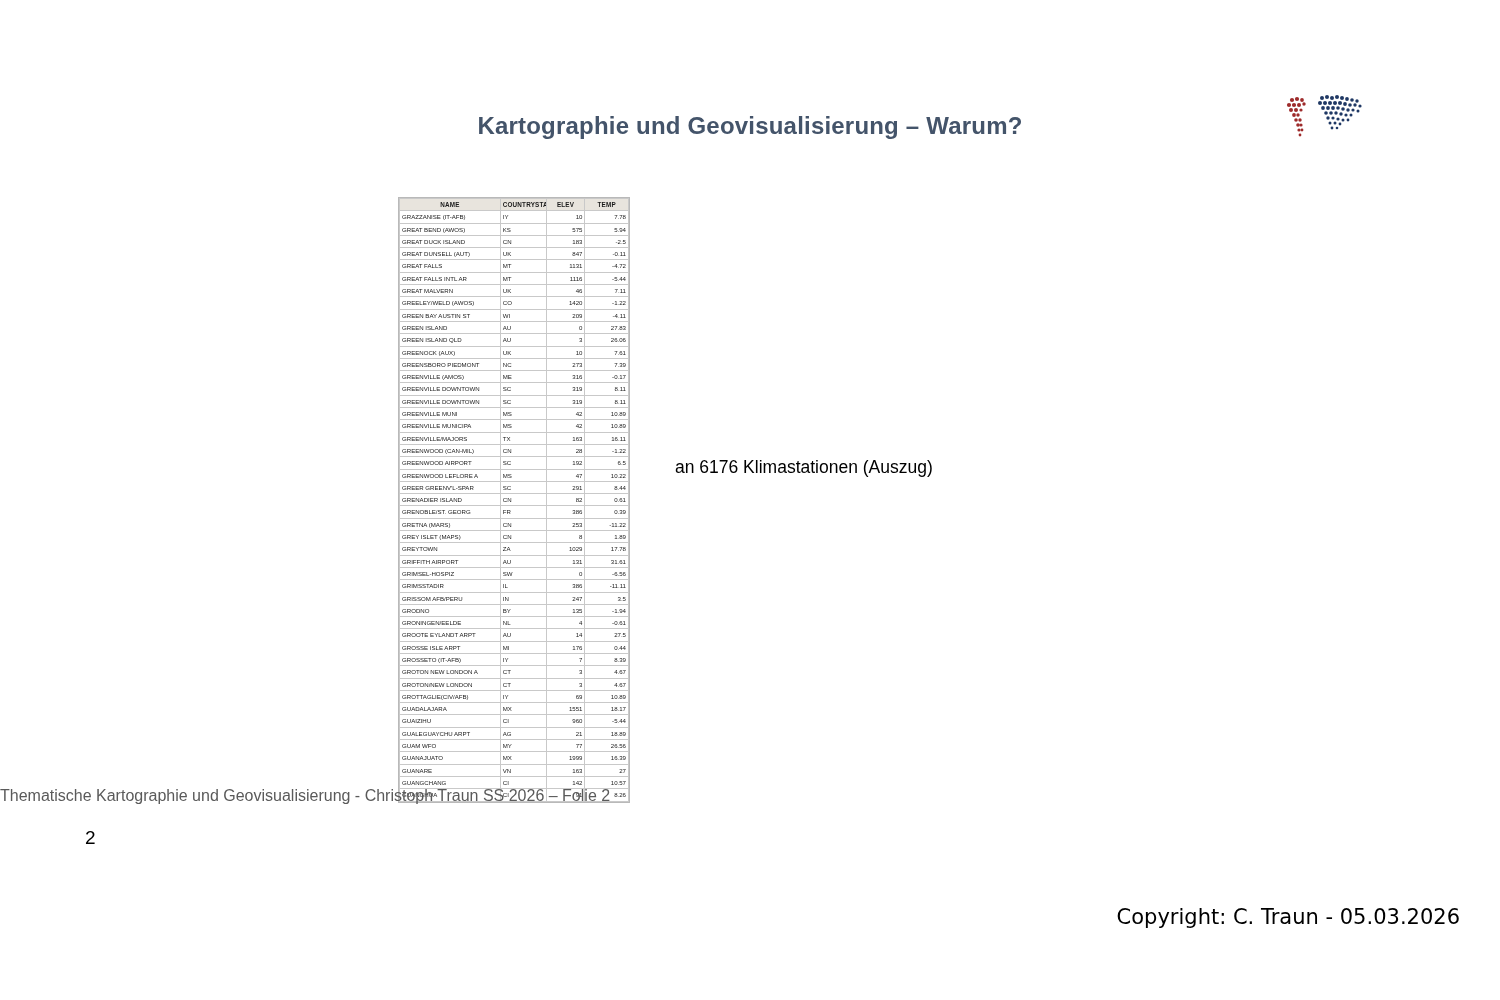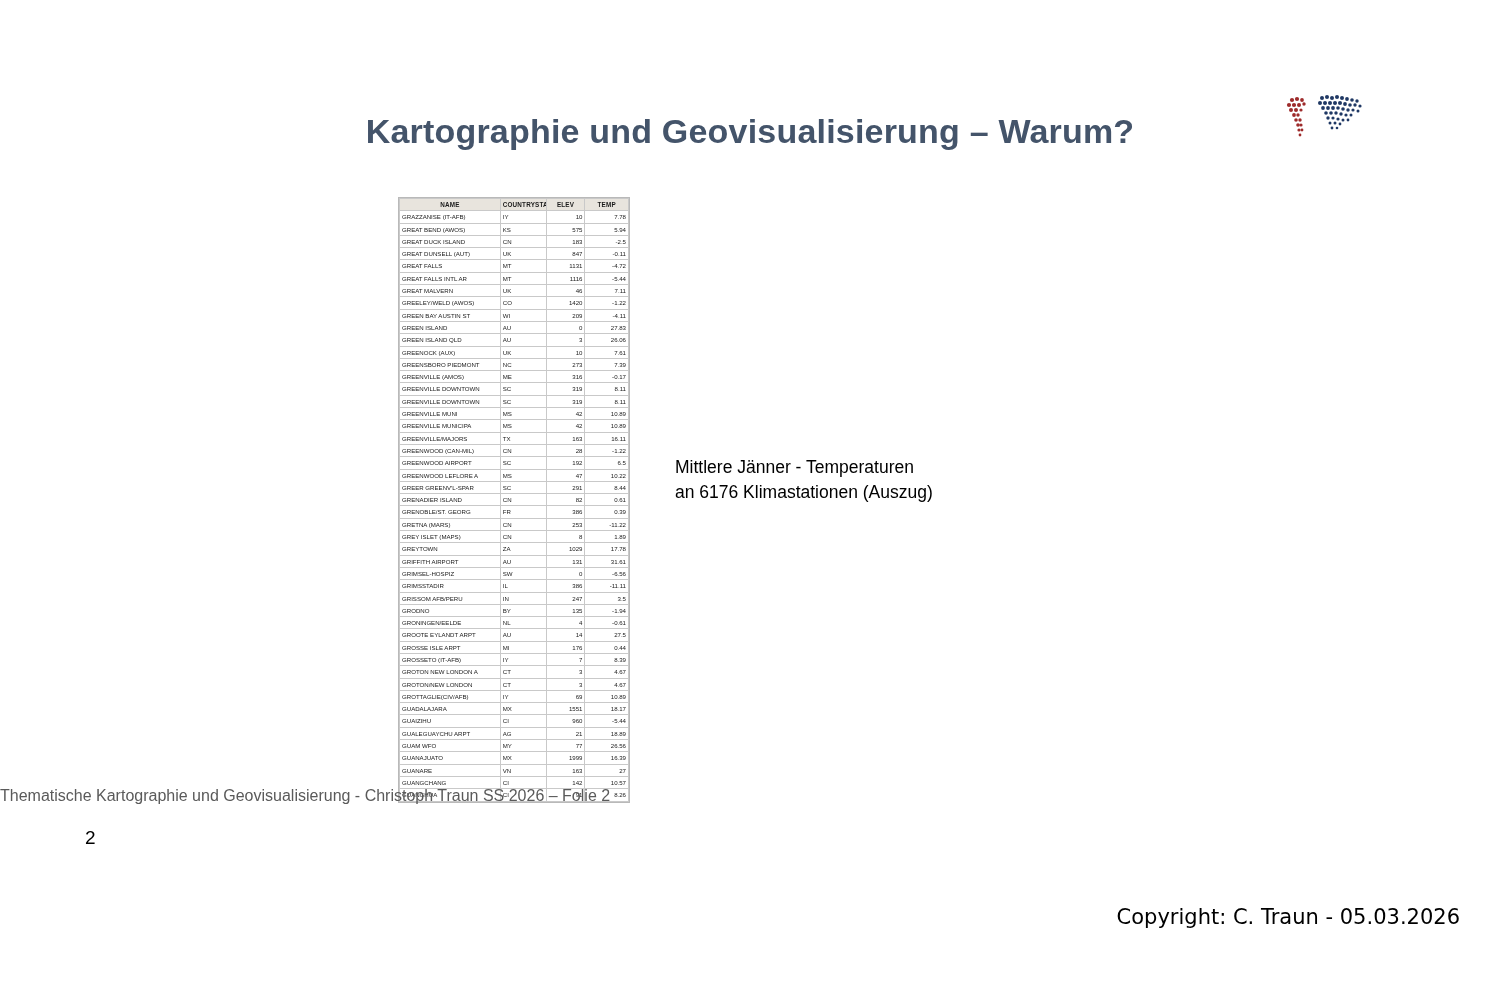--- a/index.html
+++ b/index.html
@@ -15,21 +15,21 @@
     overflow: hidden;
   }
 
   
   .slide-title {
     position: absolute;
     left: 0;
     top: 112px;
     width: 1500px;
     text-align: center;
-    font-size: 34px;
+    font-size: 24px;
     font-weight: bold;
     color: #44546a;
     letter-spacing: 0.2px;
   }
 
   
   .logo {
     position: absolute;
     right: 130px;
     top: 92px;
@@ -494,19 +494,18 @@
           <td class="name">GUANGHUA</td>
           <td class="cs">CI</td>
           <td class="num">91</td>
           <td class="num">8.26</td>
         </tr>
       </tbody>
   </table>
 </div>
 
 <div class="caption">
-  <div>Mittlere Jänner - Temperaturen</div>
   <div>an 6176 Klimastationen (Auszug)</div>
 </div>
 
 <div class="footer-note">Thematische Kartographie und Geovisualisierung - Christoph Traun SS 2026 – Folie 2</div>
 <div class="slide-number">2</div>
 <div class="copyright">Copyright: C. Traun - 05.03.2026</div>
 
 </body></html>

